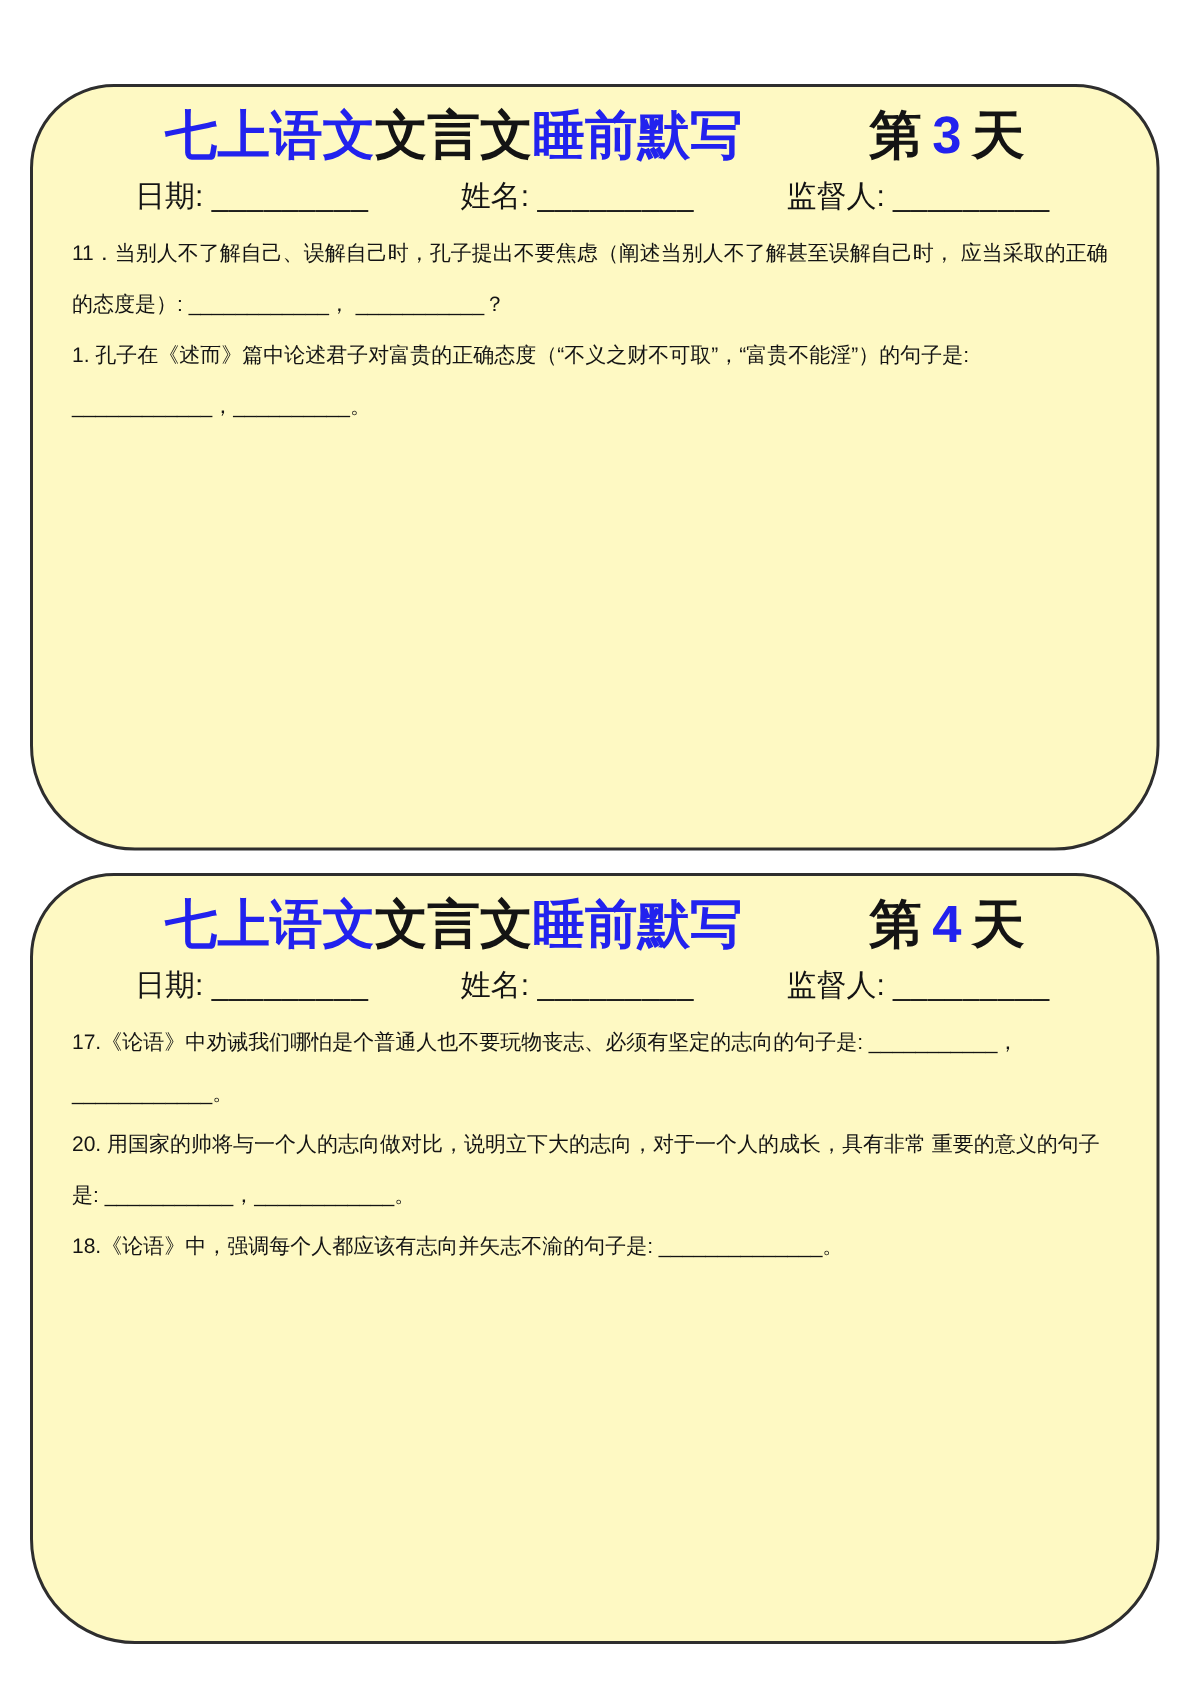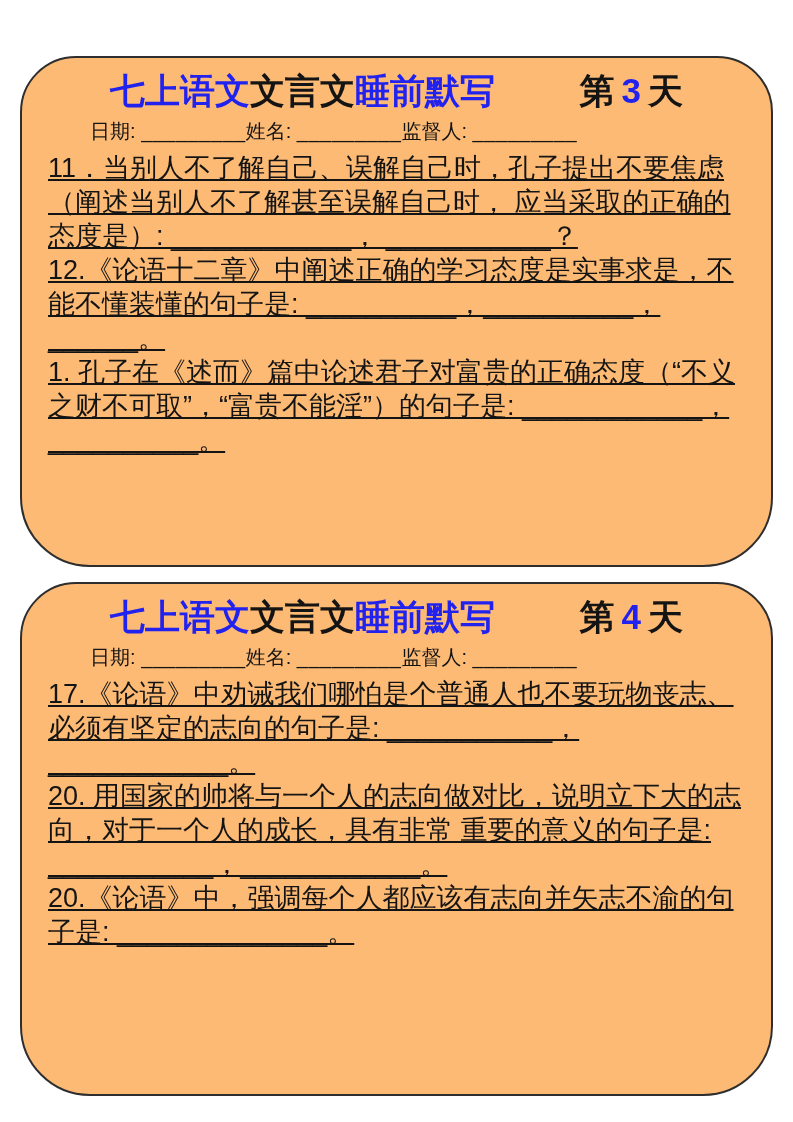--- a/index.html
+++ b/index.html
@@ -19,21 +19,21 @@
     width: 793px;
     height: 1122px;
     padding: 56px 20px 0 20px;
   }
   .card {
     box-sizing: border-box;
     width: 753px;
     height: 511px;
     border: 2px solid #2e2e2e;
     border-radius: 56px 56px 70px 70px;
-    background: #fdba74;
+    background: #fef9c3;
     padding: 10px 26px 0 26px;
     overflow: hidden;
   }
   .card.second {
     margin-top: 15px;
     height: 514px;
   }
   .title-row {
     display: flex;
     justify-content: space-between;
@@ -44,34 +44,33 @@
     line-height: 46px;
     white-space: nowrap;
   }
   .blue { color: #2222ee; }
   .day {
     display: inline-flex;
     gap: 7px;
   }
   .meta-row {
     display: flex;
-    justify-content: flex-start;
+    justify-content: space-between;
     padding: 0 45px 0 42px;
     margin-top: 3px;
     font-size: 20px;
     line-height: 28px;
     white-space: nowrap;
   }
   .meta-field { display: inline-block; }
   .meta-blank { letter-spacing: 0.5px; }
   .questions {
     margin-top: 6px;
-    font-size: 27px;
+    font-size: 14px;
     line-height: 34px;
-    text-decoration: underline;
   }
   .q {
     margin: 0;
     padding: 0;
     text-align: left;
   }
 </style>
 </head>
 <body>
 
@@ -99,21 +98,20 @@
         <span class="meta-blank">_________</span>
       </div>
       <div class="meta-field">
         <span>监督人:</span>
         <span class="meta-blank">_________</span>
       </div>
     </div>
 
     <div class="questions">
       <p class="q">11．当别人不了解自己、误解自己时，孔子提出不要焦虑（阐述当别人不了解甚至误解自己时， 应当采取的正确的态度是）: ____________， ___________？</p>
-      <p class="q">12.《论语十二章》中阐述正确的学习态度是实事求是，不能不懂装懂的句子是: __________，__________，______。</p>
       <p class="q">1. 孔子在《述而》篇中论述君子对富贵的正确态度（“不义之财不可取”，“富贵不能淫”）的句子是: ____________，__________。</p>
     </div>
   </section>
 
   <section class="card second">
     <header class="title-row">
       <h1 class="title" style="margin:0; font-size:inherit; font-weight:inherit;">
         <span class="blue">七上语文</span><span>文言文</span><span class="blue">睡前默写</span>
       </h1>
       <div class="day">
@@ -134,17 +132,17 @@
       </div>
       <div class="meta-field">
         <span>监督人:</span>
         <span class="meta-blank">_________</span>
       </div>
     </div>
 
     <div class="questions">
       <p class="q">17.《论语》中劝诫我们哪怕是个普通人也不要玩物丧志、必须有坚定的志向的句子是: ___________，____________。</p>
       <p class="q">20. 用国家的帅将与一个人的志向做对比，说明立下大的志向，对于一个人的成长，具有非常 重要的意义的句子是: ___________，____________。</p>
-      <p class="q">20.《论语》中，强调每个人都应该有志向并矢志不渝的句子是: ______________。</p>
+      <p class="q">18.《论语》中，强调每个人都应该有志向并矢志不渝的句子是: ______________。</p>
     </div>
   </section>
 
 </div>
 
 </body></html>

